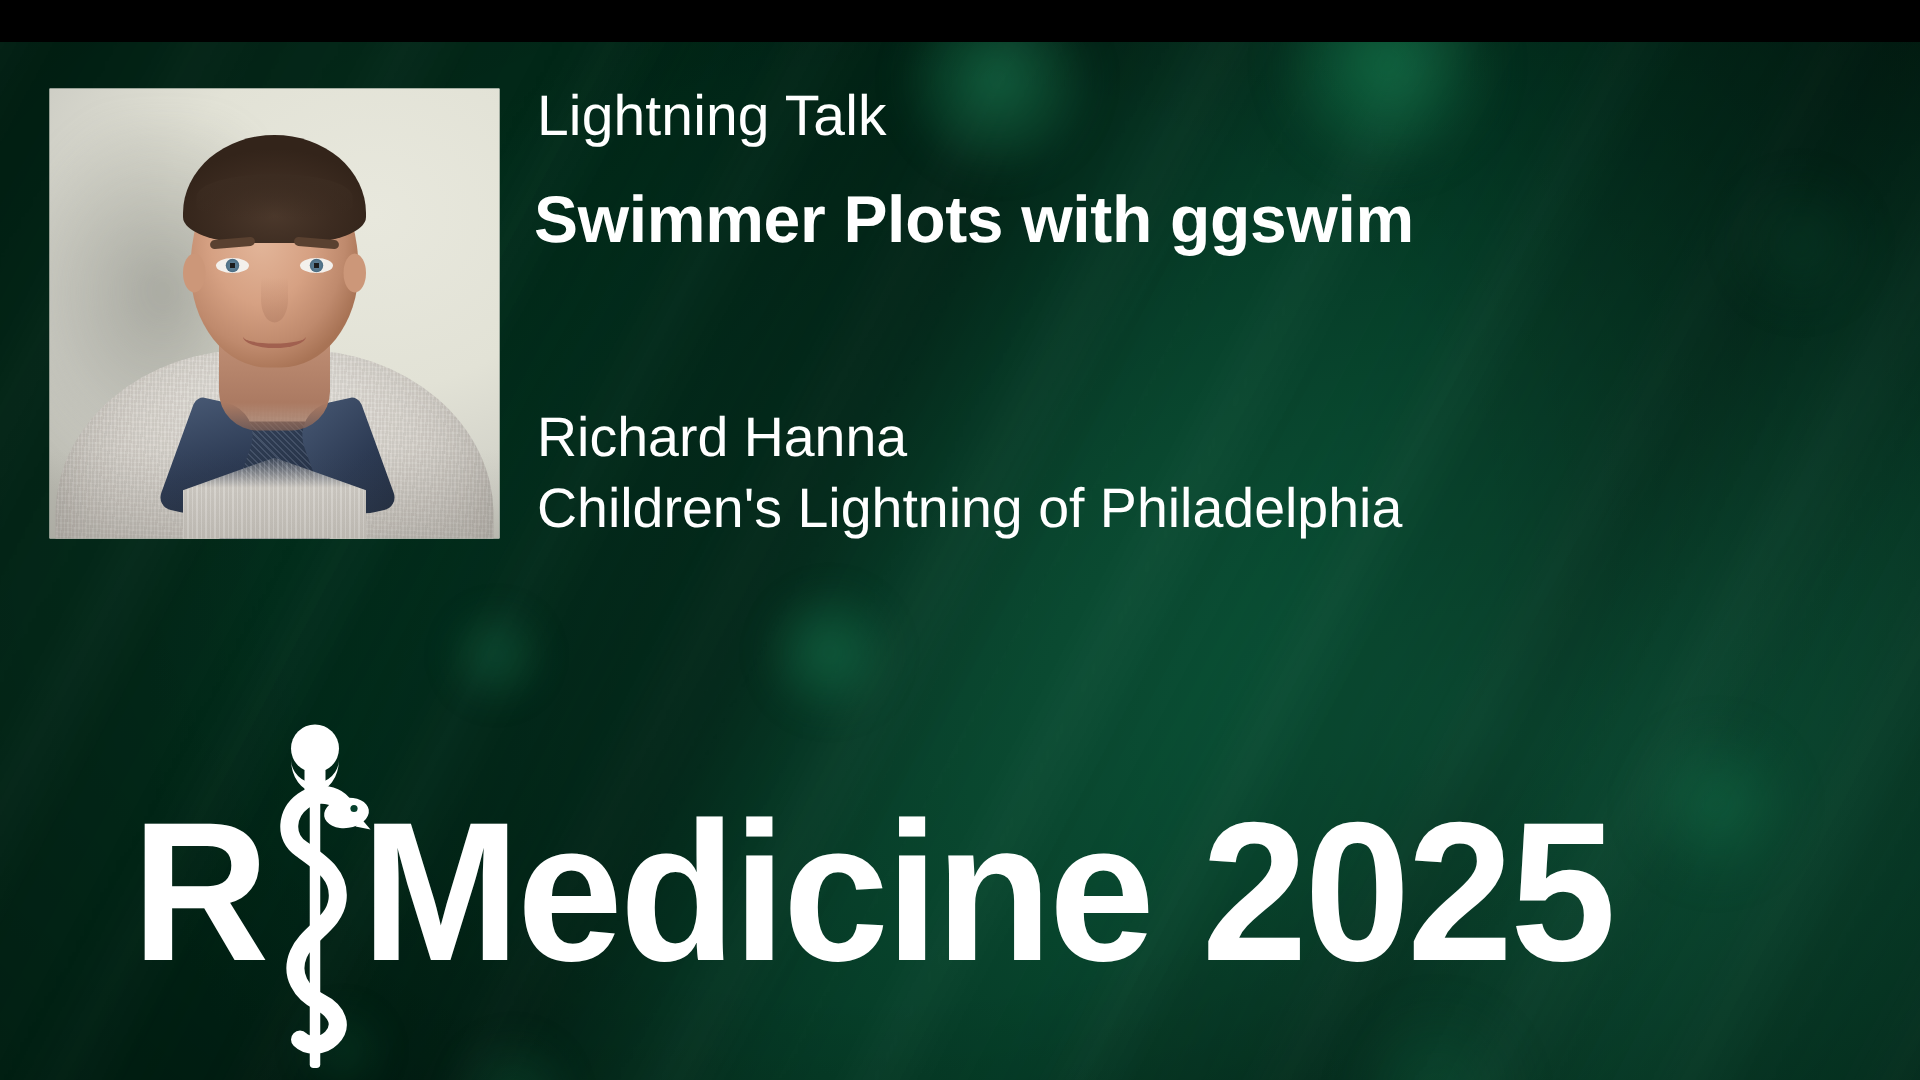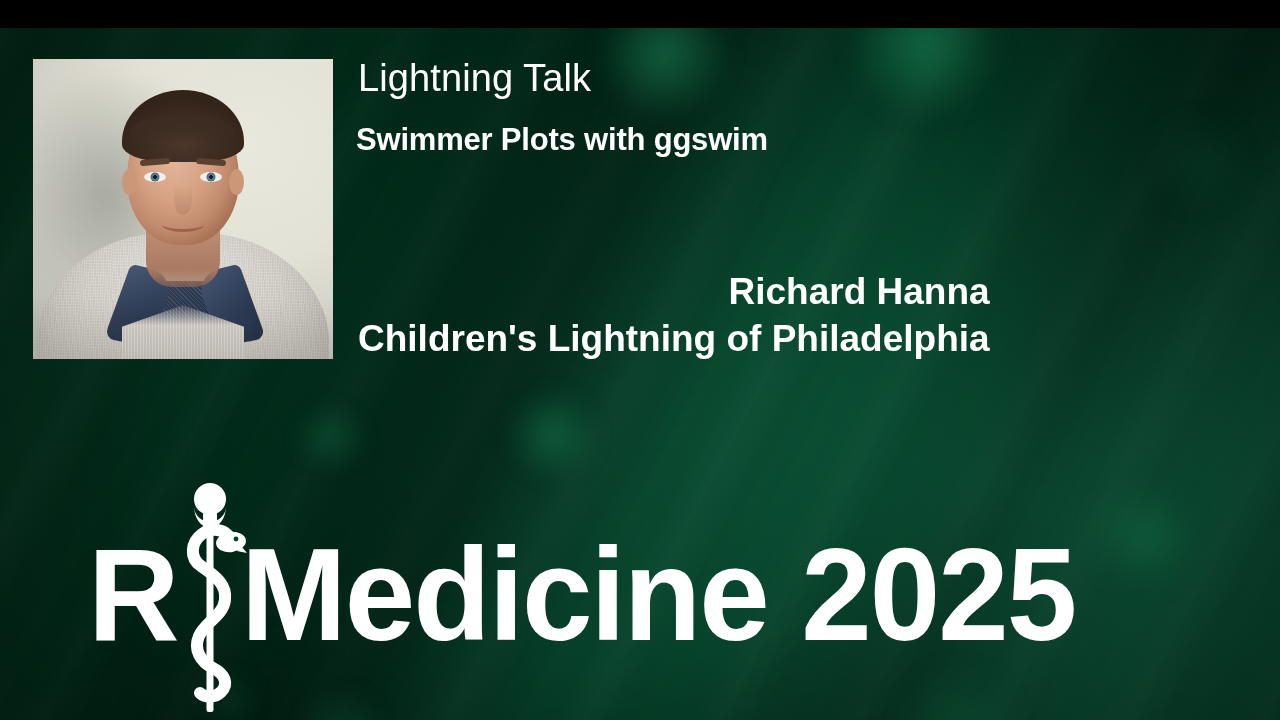--- a/index.html
+++ b/index.html
@@ -243,36 +243,35 @@
     font-size: 38px;
     font-weight: 300;
     color: #ffffff;
     letter-spacing: 0.1px;
     line-height: 1.1;
   }
   .talk-title {
     position: absolute;
     left: 356px;
     top: 94px;
-    font-size: 31px;
+    font-size: 44px;
     font-weight: 700;
     color: #ffffff;
     letter-spacing: -0.2px;
     line-height: 1.15;
     white-space: nowrap;
   }
   .speaker-block {
     position: absolute;
     left: 358px;
     top: 240px;
     color: #ffffff;
-    font-weight: 700;
+    font-weight: 400;
     font-size: 37px;
     line-height: 47px;
-    text-align: right;
   }
 
   
   .logo {
     position: absolute;
     left: 88px;
     top: 508px;
     height: 130px;
     display: flex;
     align-items: flex-start;

